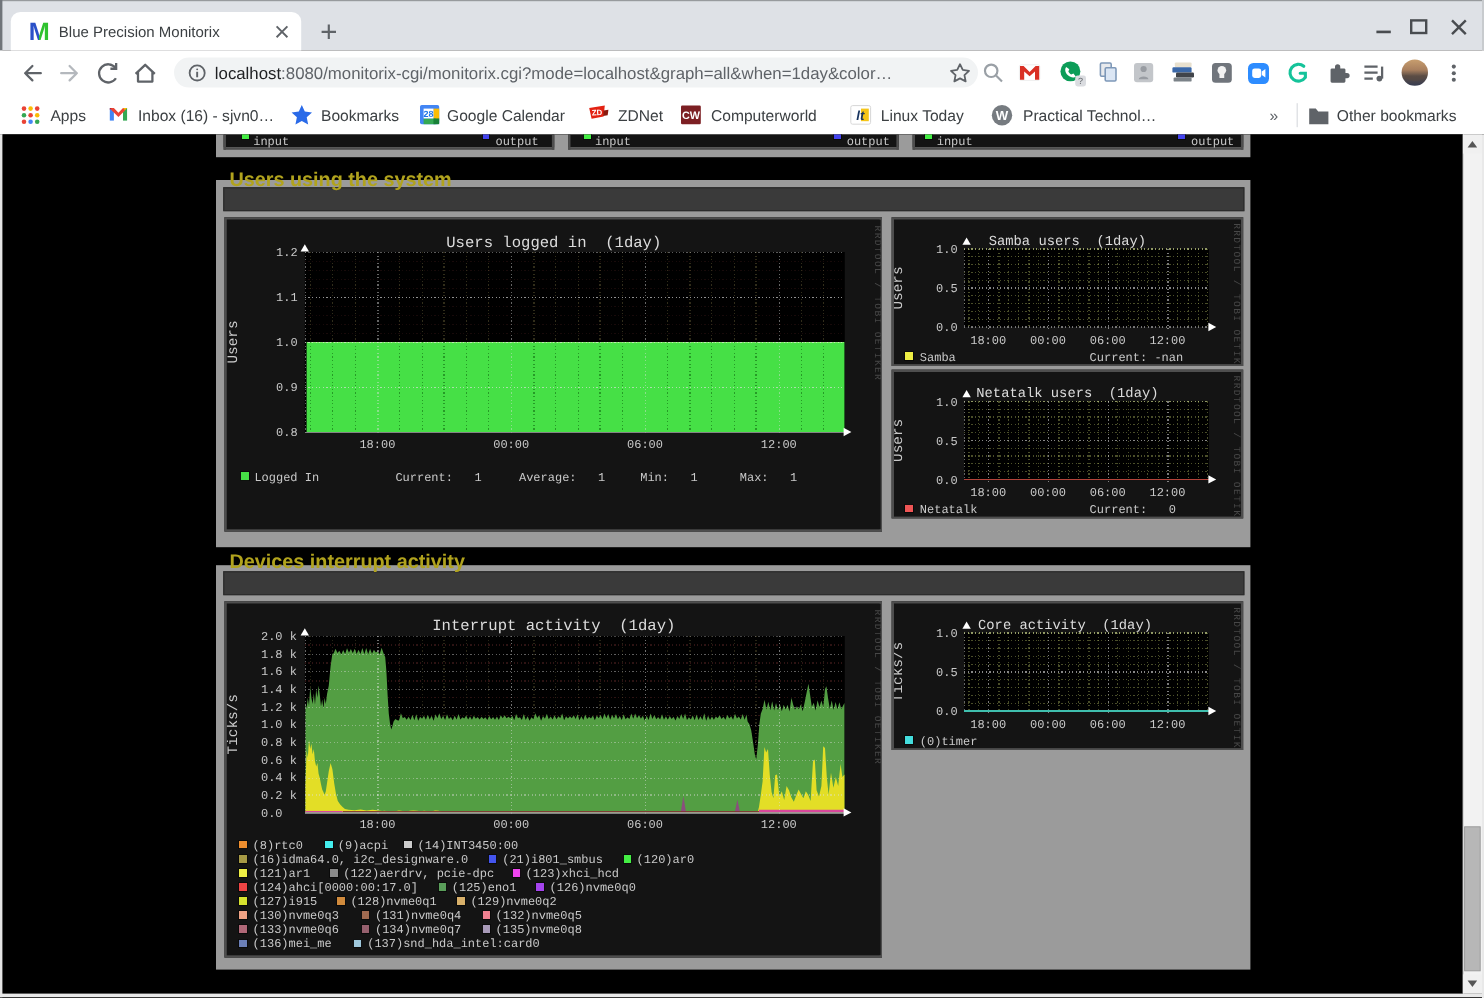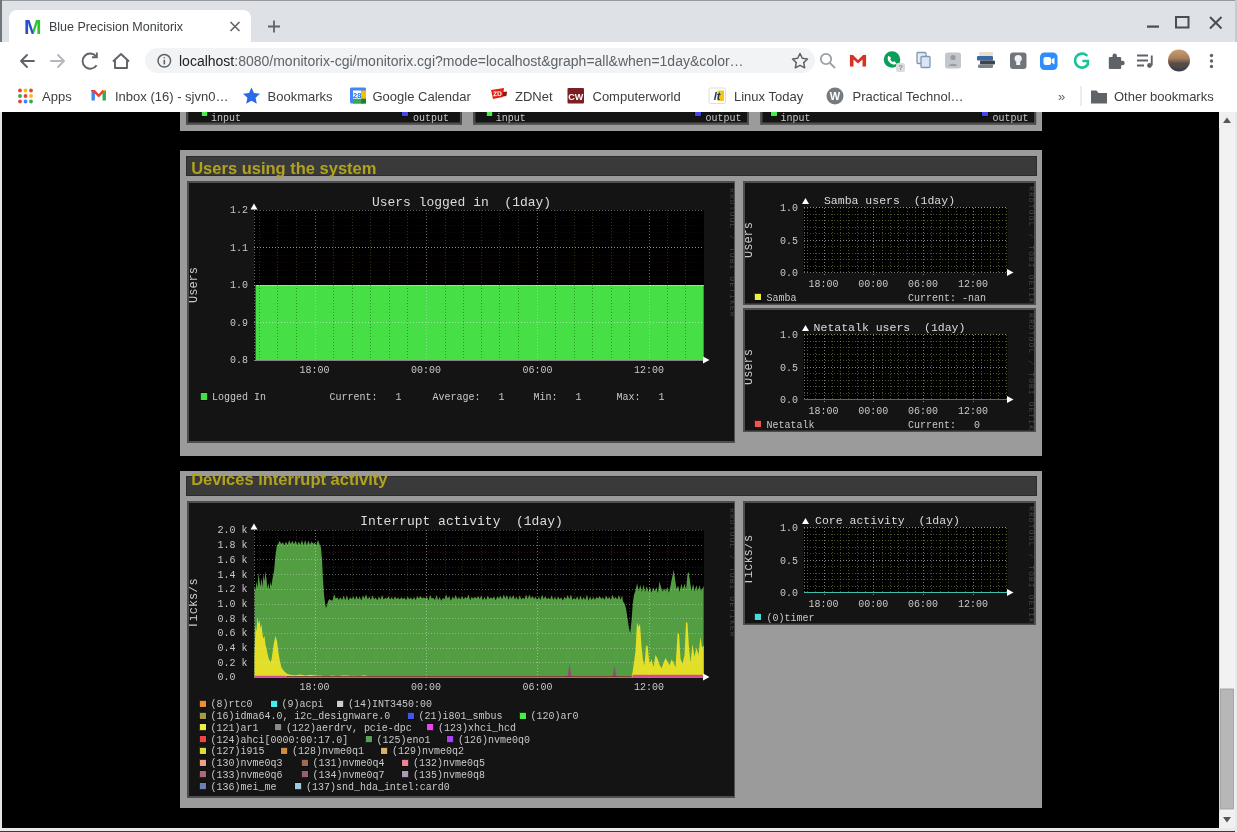--- a/index.html
+++ b/index.html
@@ -213,21 +213,21 @@
     <text x="495.8" y="120.5" font-family="&quot;Liberation Mono&quot;, monospace" font-size="10" fill="#c9c9c9" text-anchor="start" font-weight="normal">input</text>
     <rect x="694.5" y="109.5" width="6.5" height="6.5" fill="#4444ee" stroke="#0a0a0a" stroke-width="0.8" shape-rendering="crispEdges"></rect>
     <text x="705.6" y="120.5" font-family="&quot;Liberation Mono&quot;, monospace" font-size="10" fill="#c9c9c9" text-anchor="start" font-weight="normal">output</text>
     <rect x="770.6" y="109.5" width="6.5" height="6.5" fill="#44ee44" stroke="#0a0a0a" stroke-width="0.8" shape-rendering="crispEdges"></rect>
     <text x="780.6" y="120.5" font-family="&quot;Liberation Mono&quot;, monospace" font-size="10" fill="#c9c9c9" text-anchor="start" font-weight="normal">input</text>
     <rect x="981.5" y="109.5" width="6.5" height="6.5" fill="#4444ee" stroke="#0a0a0a" stroke-width="0.8" shape-rendering="crispEdges"></rect>
     <text x="992.6" y="120.5" font-family="&quot;Liberation Mono&quot;, monospace" font-size="10" fill="#c9c9c9" text-anchor="start" font-weight="normal">output</text>
   </svg>
 <div class="abs" style="left:180px;top:150px;width:862px;height:305.5px;background:#9b9b9b;"></div>
 <div class="abs" style="left:185.7px;top:156px;width:851px;height:20px;background:#3a3a3a;border:1px solid #2c2c2c;"></div>
-<div class="abs tbt" style="left:191.2px;top:158px;letter-spacing:0px;">Users using the system</div>
+<div class="abs tbt" style="left:191.2px;top:140px;letter-spacing:0px;">Users using the system</div>
 <div class="abs" style="left:186.5px;top:181px;width:548.7px;height:262.3px;background:#141414;border:2px solid #4e4e4e;"></div>
 <div class="abs" style="left:743.2px;top:181px;width:292.7px;height:124px;background:#141414;border:2px solid #4e4e4e;"></div>
 <div class="abs" style="left:743.2px;top:308.2px;width:292.7px;height:124px;background:#141414;border:2px solid #4e4e4e;"></div>
 <svg class="abs" style="left:188.5px;top:183px" width="545" height="258.3" viewBox="188.5 183 545 258.3">
     <rect x="188.5" y="183" width="545" height="258.3" fill="#141414"></rect>
     <rect x="253.5" y="210" width="450.0" height="150" fill="#000"></rect>
     <line x1="253.5" y1="218.0" x2="703.5" y2="218.0" stroke="rgba(145,60,60,0.17)" stroke-width="1" stroke-dasharray="1 2" shape-rendering="crispEdges"></line>
     <line x1="253.5" y1="225.5" x2="703.5" y2="225.5" stroke="rgba(145,60,60,0.17)" stroke-width="1" stroke-dasharray="1 2" shape-rendering="crispEdges"></line>
     <line x1="253.5" y1="233.0" x2="703.5" y2="233.0" stroke="rgba(145,60,60,0.17)" stroke-width="1" stroke-dasharray="1 2" shape-rendering="crispEdges"></line>
     <line x1="253.5" y1="240.5" x2="703.5" y2="240.5" stroke="rgba(145,60,60,0.17)" stroke-width="1" stroke-dasharray="1 2" shape-rendering="crispEdges"></line>
@@ -416,21 +416,21 @@
     <text x="178.1" y="103.5" font-family="&quot;Liberation Mono&quot;, monospace" font-size="10" fill="#c9c9c9" text-anchor="middle" font-weight="normal">06:00</text>
     <text x="227.9" y="103.5" font-family="&quot;Liberation Mono&quot;, monospace" font-size="10" fill="#c9c9c9" text-anchor="middle" font-weight="normal">12:00</text>
     <text x="7" y="57.0" font-family="&quot;Liberation Mono&quot;, monospace" font-size="12" fill="#c9c9c9" text-anchor="middle" transform="rotate(-90 7 57.0)">Users</text>
     <text x="283.5" y="3" font-family="&quot;Liberation Mono&quot;, monospace" font-size="8" fill="#474747" text-anchor="start" transform="rotate(90 283.5 3)" letter-spacing="1.1">RRDTOOL / TOBI OETIKER</text>
     <rect x="9" y="110" width="7" height="7" fill="#ee5555" stroke="#0a0a0a" stroke-width="0.8" shape-rendering="crispEdges"></rect>
     <text x="21.5" y="117.5" font-family="&quot;Liberation Mono&quot;, monospace" font-size="10" fill="#c9c9c9" text-anchor="start" font-weight="normal">Netatalk</text>
     <text x="163" y="117.5" font-family="&quot;Liberation Mono&quot;, monospace" font-size="10" fill="#c9c9c9" text-anchor="start" font-weight="normal">Current:&nbsp;&nbsp;&nbsp;0</text>
   </svg>
 <div class="abs" style="left:180px;top:470.7px;width:862px;height:337px;background:#9b9b9b;"></div>
 <div class="abs" style="left:185.7px;top:476.3px;width:851px;height:20px;background:#3a3a3a;border:1px solid #2c2c2c;"></div>
-<div class="abs tbt" style="left:191.2px;top:469px;letter-spacing:0px;">Devices interrupt activity</div>
+<div class="abs tbt" style="left:191.2px;top:458px;letter-spacing:0px;">Devices interrupt activity</div>
 <div class="abs" style="left:186.5px;top:501px;width:548.7px;height:297.3px;background:#141414;border:2px solid #4e4e4e;"></div>
 <div class="abs" style="left:743.2px;top:501px;width:292.7px;height:124px;background:#141414;border:2px solid #4e4e4e;"></div>
 <svg class="abs" style="left:188.5px;top:503px" width="545" height="293.3" viewBox="188.5 503 545 293.3">
     <rect x="188.5" y="503" width="545" height="293.3" fill="#141414"></rect>
     <rect x="253.5" y="530.0" width="450.0" height="147.0" fill="#000"></rect>
     <line x1="253.5" y1="670.5" x2="703.5" y2="670.5" stroke="rgba(150,62,62,0.30)" stroke-width="1" stroke-dasharray="1 2" shape-rendering="crispEdges"></line>
     <line x1="253.5" y1="655.5" x2="703.5" y2="655.5" stroke="rgba(150,62,62,0.30)" stroke-width="1" stroke-dasharray="1 2" shape-rendering="crispEdges"></line>
     <line x1="253.5" y1="640.5" x2="703.5" y2="640.5" stroke="rgba(150,62,62,0.30)" stroke-width="1" stroke-dasharray="1 2" shape-rendering="crispEdges"></line>
     <line x1="253.5" y1="626.5" x2="703.5" y2="626.5" stroke="rgba(150,62,62,0.30)" stroke-width="1" stroke-dasharray="1 2" shape-rendering="crispEdges"></line>
     <line x1="253.5" y1="611.5" x2="703.5" y2="611.5" stroke="rgba(150,62,62,0.30)" stroke-width="1" stroke-dasharray="1 2" shape-rendering="crispEdges"></line>

